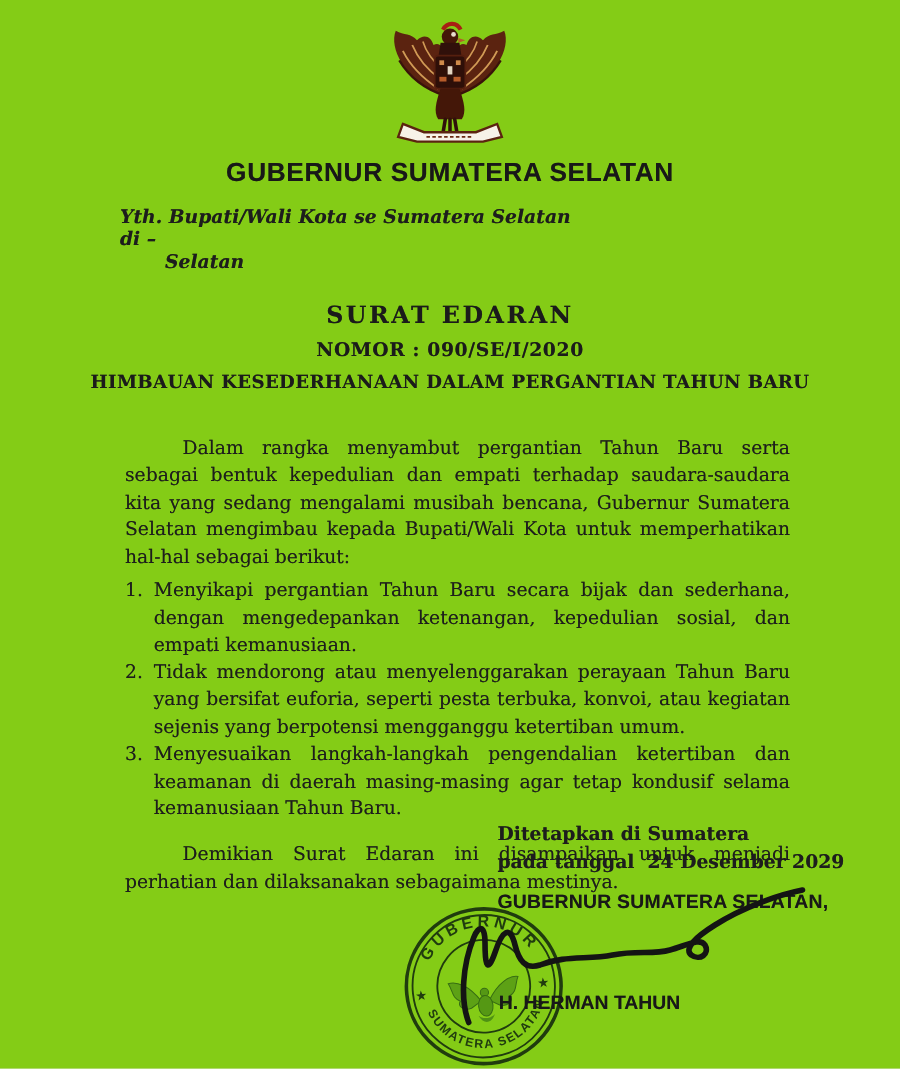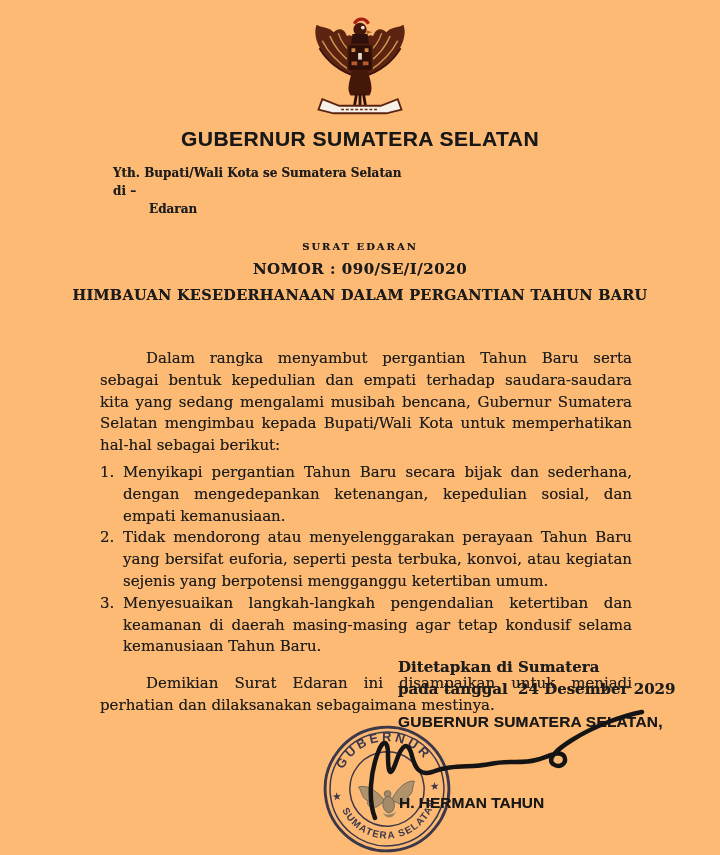--- a/index.html
+++ b/index.html
@@ -1,37 +1,37 @@
 <!DOCTYPE html>
 <html><head>
 <meta charset="utf-8">
 <style>
   * { margin:0; padding:0; box-sizing:border-box; }
   html,body { background:#e9e9e9; }
   #page {
     position:relative; width:720px; height:855px; margin:0 auto;
-    background:#fdba74; overflow:hidden;
+    background:#84cc16; overflow:hidden;
     font-family:"DejaVu Serif","Liberation Serif",serif;
     color:#1d1d1d;
   }
   .scan-text { text-shadow:0 0 .5px rgba(20,20,20,.55); }
 
   .emblem { position:absolute; top:16px; left:294px; width:132px; height:106px; }
 
   .lh-title {
     position:absolute; top:127px; left:0; right:0; text-align:center;
     font-family:"Liberation Sans",sans-serif; font-weight:700;
     font-size:21px; letter-spacing:.5px; color:#181818;
   }
 
-  .addressee { position:absolute; top:164px; left:113px; font-weight:700; font-size:12px; line-height:18px; }
+  .addressee { position:absolute; top:164px; left:96px; font-weight:700; font-size:15px; line-height:18px;font-style:italic; }
   .addr-l3 { padding-left:36px; }
 
   .doc-head { position:absolute; top:241px; left:0; right:0; text-align:center; font-weight:700; color:#1b1b1b; }
-  .doc-type   { font-size:10px; letter-spacing:2px; margin-bottom:8px; }
+  .doc-type   { font-size:19px; letter-spacing:2px; margin-bottom:8px; }
   .doc-num    { font-size:15px; letter-spacing:.5px; margin-bottom:8px; }
   .doc-about  { font-size:15px; letter-spacing:1px; margin-bottom:7px; }
   .doc-subject{ font-size:14.5px; letter-spacing:.3px; }
 
   .body-block {
     position:absolute; top:348px; left:100px; width:532px;
     font-weight:400; font-size:15px; line-height:21.8px; text-align:justify;
   }
   .opening { text-indent:46px; margin-bottom:5px; }
   .list-item { display:flex; }
@@ -100,21 +100,21 @@
       <path d="M30,88 L48,95 L92,95 L110,88 L114,99 L98,103 L42,103 L26,99 Z" fill="#f7f2e8" stroke="#5b2310" stroke-width="2"></path>
       <path d="M50,99 L90,99" stroke="#6b2a12" stroke-width="1.5" stroke-dasharray="3,2"></path>
     </g>
   </svg>
 
   <div class="lh-title scan-text">GUBERNUR SUMATERA SELATAN</div>
 
   <div class="addressee scan-text">
     <div>Yth. Bupati/Wali Kota se Sumatera Selatan</div>
     <div>di –</div>
-    <div class="addr-l3">Edaran</div>
+    <div class="addr-l3">Selatan</div>
   </div>
 
   <div class="doc-head scan-text">
     <div class="doc-type">SURAT EDARAN</div>
     <div class="doc-num">NOMOR : 090/SE/I/2020</div>
     <div class="doc-subject">HIMBAUAN KESEDERHANAAN DALAM PERGANTIAN TAHUN BARU</div>
   </div>
 
   <div class="body-block scan-text">
     <p class="opening">Dalam rangka menyambut pergantian Tahun Baru serta sebagai bentuk kepedulian dan empati terhadap saudara-saudara kita yang sedang mengalami musibah bencana, Gubernur Sumatera Selatan mengimbau kepada Bupati/Wali Kota untuk memperhatikan hal-hal sebagai berikut:</p>

